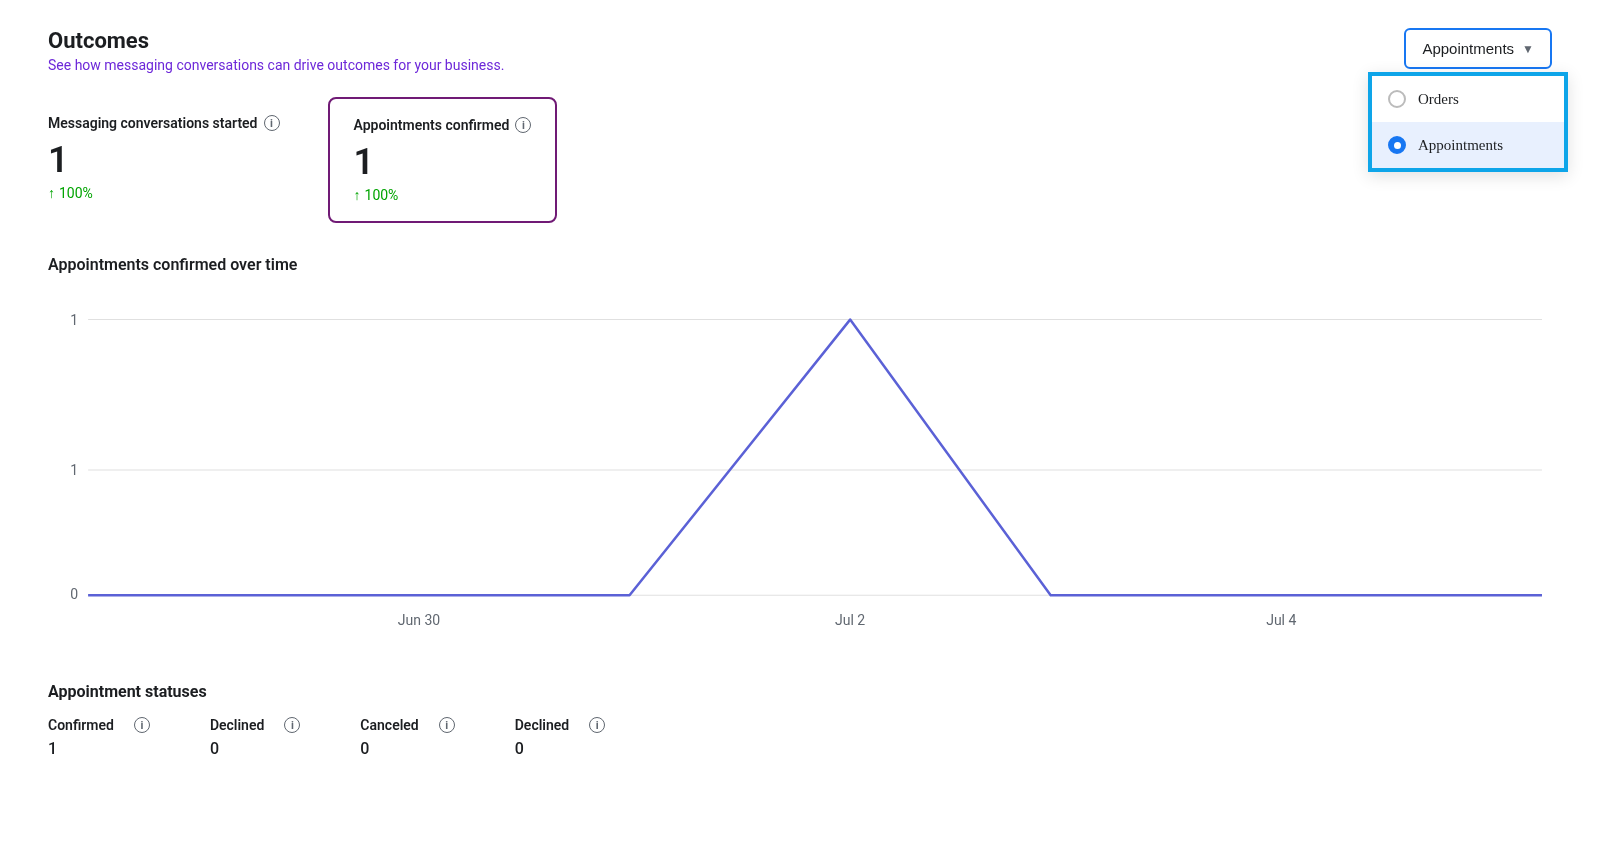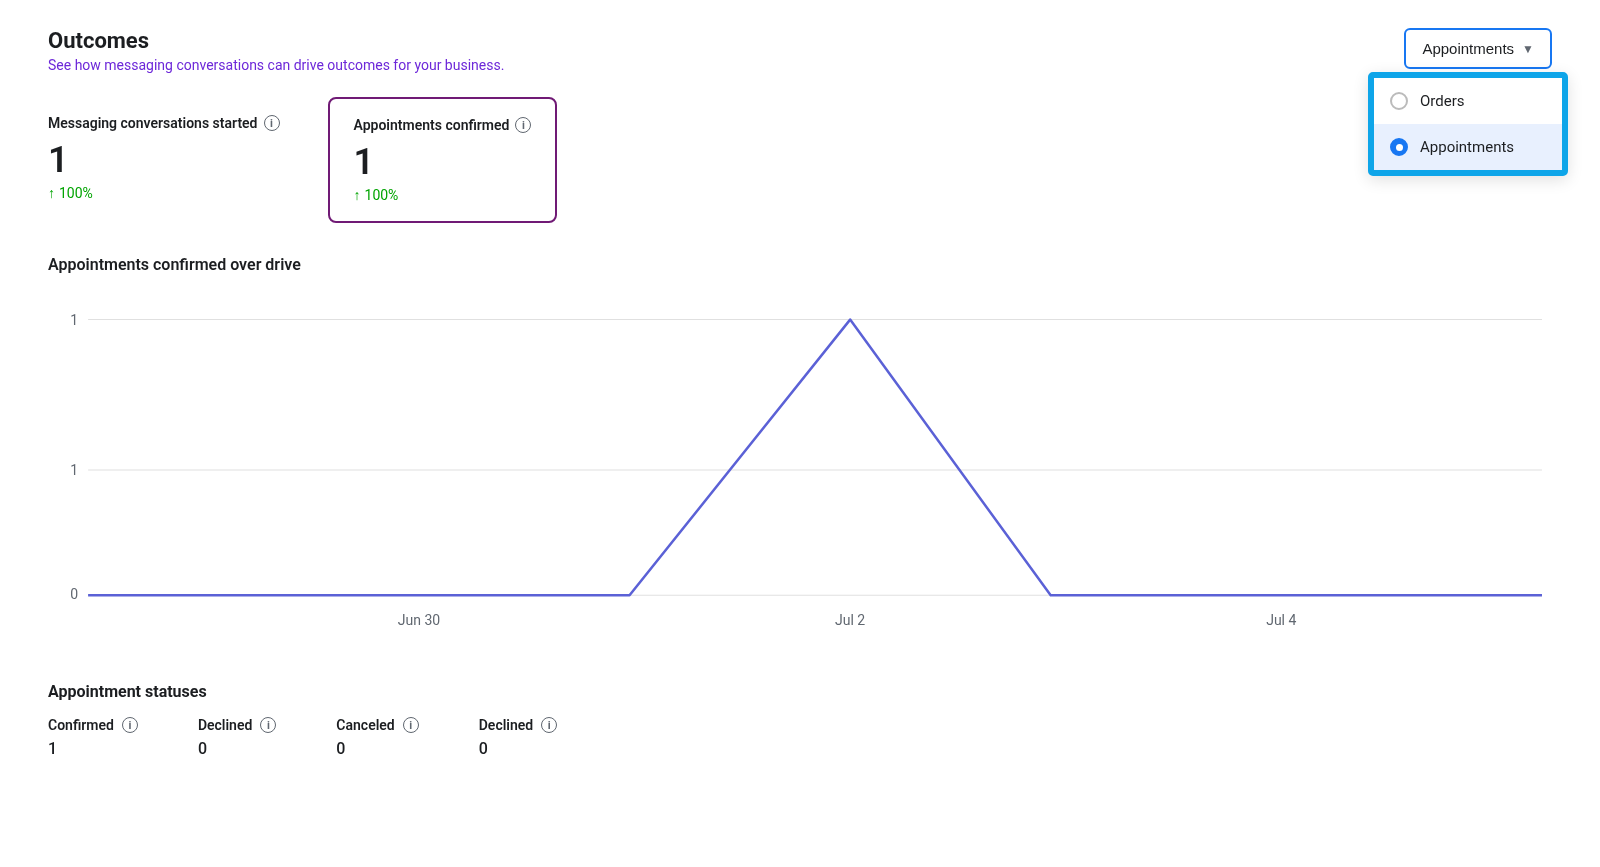--- a/index.html
+++ b/index.html
@@ -125,40 +125,41 @@
     .statuses-row {
       display: flex;
       gap: 60px;
     }
     .status-item { }
     .status-label {
       font-size: 14px;
       font-weight: 600;
       display: flex;
       align-items: center;
-      gap: 8px;
+      gap: 20px;
       margin-bottom: 6px;
       justify-content: flex-end;
     }
     .status-value {
       font-size: 16px;
       font-weight: 500;
     }
     
     .dropdown-popup {
       position: absolute;
       top: 72px;
       right: 32px;
       background: #fff;
-      border: 6px solid #0ea5e9;
-      border-radius: 5px;
+      border: 4px solid #0ea5e9;
+      border-radius: 0;
       box-shadow: 0 4px 16px rgba(0,0,0,0.12);
       width: 200px;
       z-index: 10;
       overflow: hidden;
+      font-family: Liberation Serif, serif;
     }
     .dropdown-option {
       display: flex;
       align-items: center;
       gap: 12px;
       padding: 14px 16px;
       cursor: pointer;
       font-size: 15px;
     }
     .dropdown-option.active {
@@ -235,21 +236,21 @@
       </div>
       <div class="metric-value">1</div>
       <div class="metric-change">
         <span>↑</span>
         <span>100%</span>
       </div>
     </div>
   </div>
 
   <div class="chart-section">
-    <div class="chart-title">Appointments confirmed over drive</div>
+    <div class="chart-title">Appointments confirmed over time</div>
     <div class="chart-container">
       <svg class="chart-svg" viewBox="0 0 1500 340" xmlns="http://www.w3.org/2000/svg">
 
         <line x1="40" y1="20" x2="1490" y2="20" stroke="#e0e0e0" stroke-width="1"></line>
         <line x1="40" y1="170" x2="1490" y2="170" stroke="#e0e0e0" stroke-width="1"></line>
         <line x1="40" y1="295" x2="1490" y2="295" stroke="#e0e0e0" stroke-width="1"></line>
 
         <text x="30" y="25" text-anchor="end" font-size="14" fill="#606770">1</text>
         <text x="30" y="175" text-anchor="end" font-size="14" fill="#606770">1</text>
         <text x="30" y="299" text-anchor="end" font-size="14" fill="#606770">0</text>

